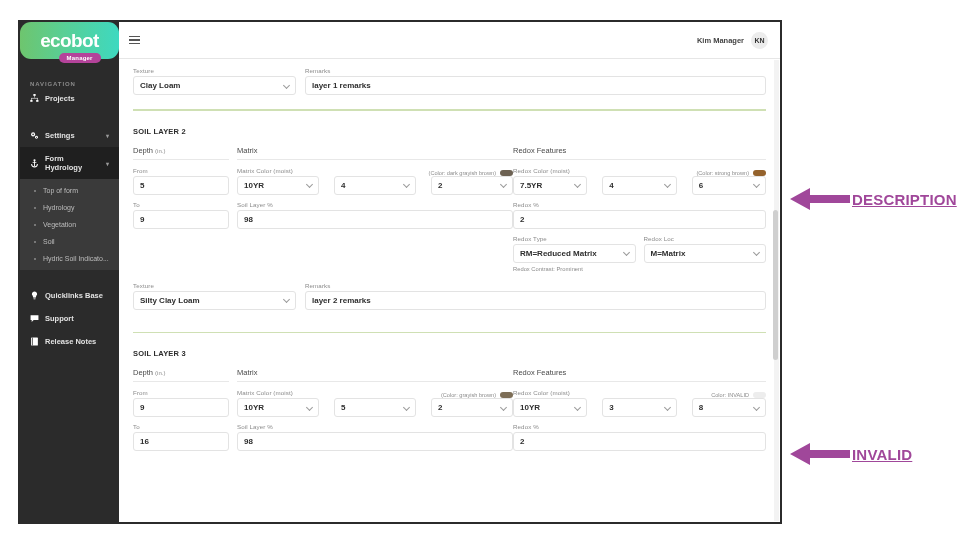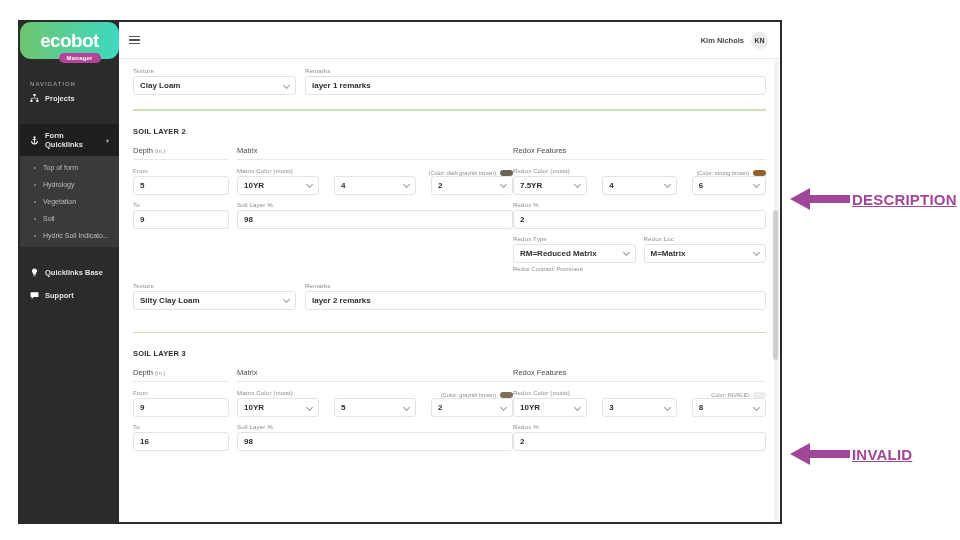--- a/index.html
+++ b/index.html
@@ -213,31 +213,43 @@
           <rect x="2.5" y="7" width="11" height="1"></rect>
           <rect x="2.2" y="7" width="1" height="3.5"></rect>
           <rect x="12.6" y="7" width="1" height="3.5"></rect>
         </svg>
       </span>
       <span>Projects</span>
     </div>
 
     <div class="nav-gap"></div>
 
+    <div class="nav-item">
+      <span class="nav-icon">
+        <svg width="9" height="9" viewBox="0 0 16 16" fill="#fff">
+          <circle cx="5.5" cy="6" r="3.6"></circle>
+          <circle cx="5.5" cy="6" r="1.4" fill="#2b2b2b"></circle>
+          <circle cx="11.5" cy="11" r="2.6"></circle>
+          <circle cx="11.5" cy="11" r="1" fill="#2b2b2b"></circle>
+        </svg>
+      </span>
+      <span>Settings</span>
+      <span class="chev">▾</span>
+    </div>
 
     <div class="nav-item active">
       <span class="nav-icon">
         <svg width="9" height="9" viewBox="0 0 16 16" fill="#fff">
           <circle cx="8" cy="2.3" r="1.9"></circle>
           <rect x="7.2" y="3.8" width="1.6" height="9.5"></rect>
           <rect x="4.6" y="5.2" width="6.8" height="1.4"></rect>
           <path d="M2 9 a6 6 0 0 0 12 0 h-1.7 a4.3 4.3 0 0 1 -8.6 0 z"></path>
         </svg>
       </span>
-      <span>Form Quicklinks</span>
+      <span>Form Hydrology</span>
       <span class="chev">▾</span>
     </div>
 
     <div class="sub-wrap">
       <div class="sub-item">
         <span class="sub-dot"></span>
         <span>Top of form</span>
       </div>
       <div class="sub-item">
         <span class="sub-dot"></span>
@@ -272,30 +284,39 @@
 
     <div class="nav-item">
       <span class="nav-icon">
         <svg width="9" height="9" viewBox="0 0 16 16" fill="#fff">
           <path d="M1 2 h14 v8.5 H6.5 L3 14 v-3.5 H1 z"></path>
         </svg>
       </span>
       <span>Support</span>
     </div>
 
+    <div class="nav-item">
+      <span class="nav-icon">
+        <svg width="9" height="9" viewBox="0 0 16 16" fill="#fff">
+          <rect x="2" y="1" width="12" height="14" rx="1"></rect>
+          <rect x="4" y="1" width="1.2" height="14" fill="#2b2b2b"></rect>
+        </svg>
+      </span>
+      <span>Release Notes</span>
+    </div>
   </div>
 
   <div id="topbar">
     <div class="hamburger">
       <span></span>
       <span></span>
       <span></span>
     </div>
     <div class="topbar-right">
-      <span class="user-name">Kim Nichols</span>
+      <span class="user-name">Kim Manager</span>
       <span class="avatar">KN</span>
     </div>
   </div>
 
   <div id="main">
 
     <div class="row" style="margin-top:8px;">
       <div style="width:163px;flex:0 0 163px;">
         <div class="lbl">Texture</div>
         <div class="field sel">

